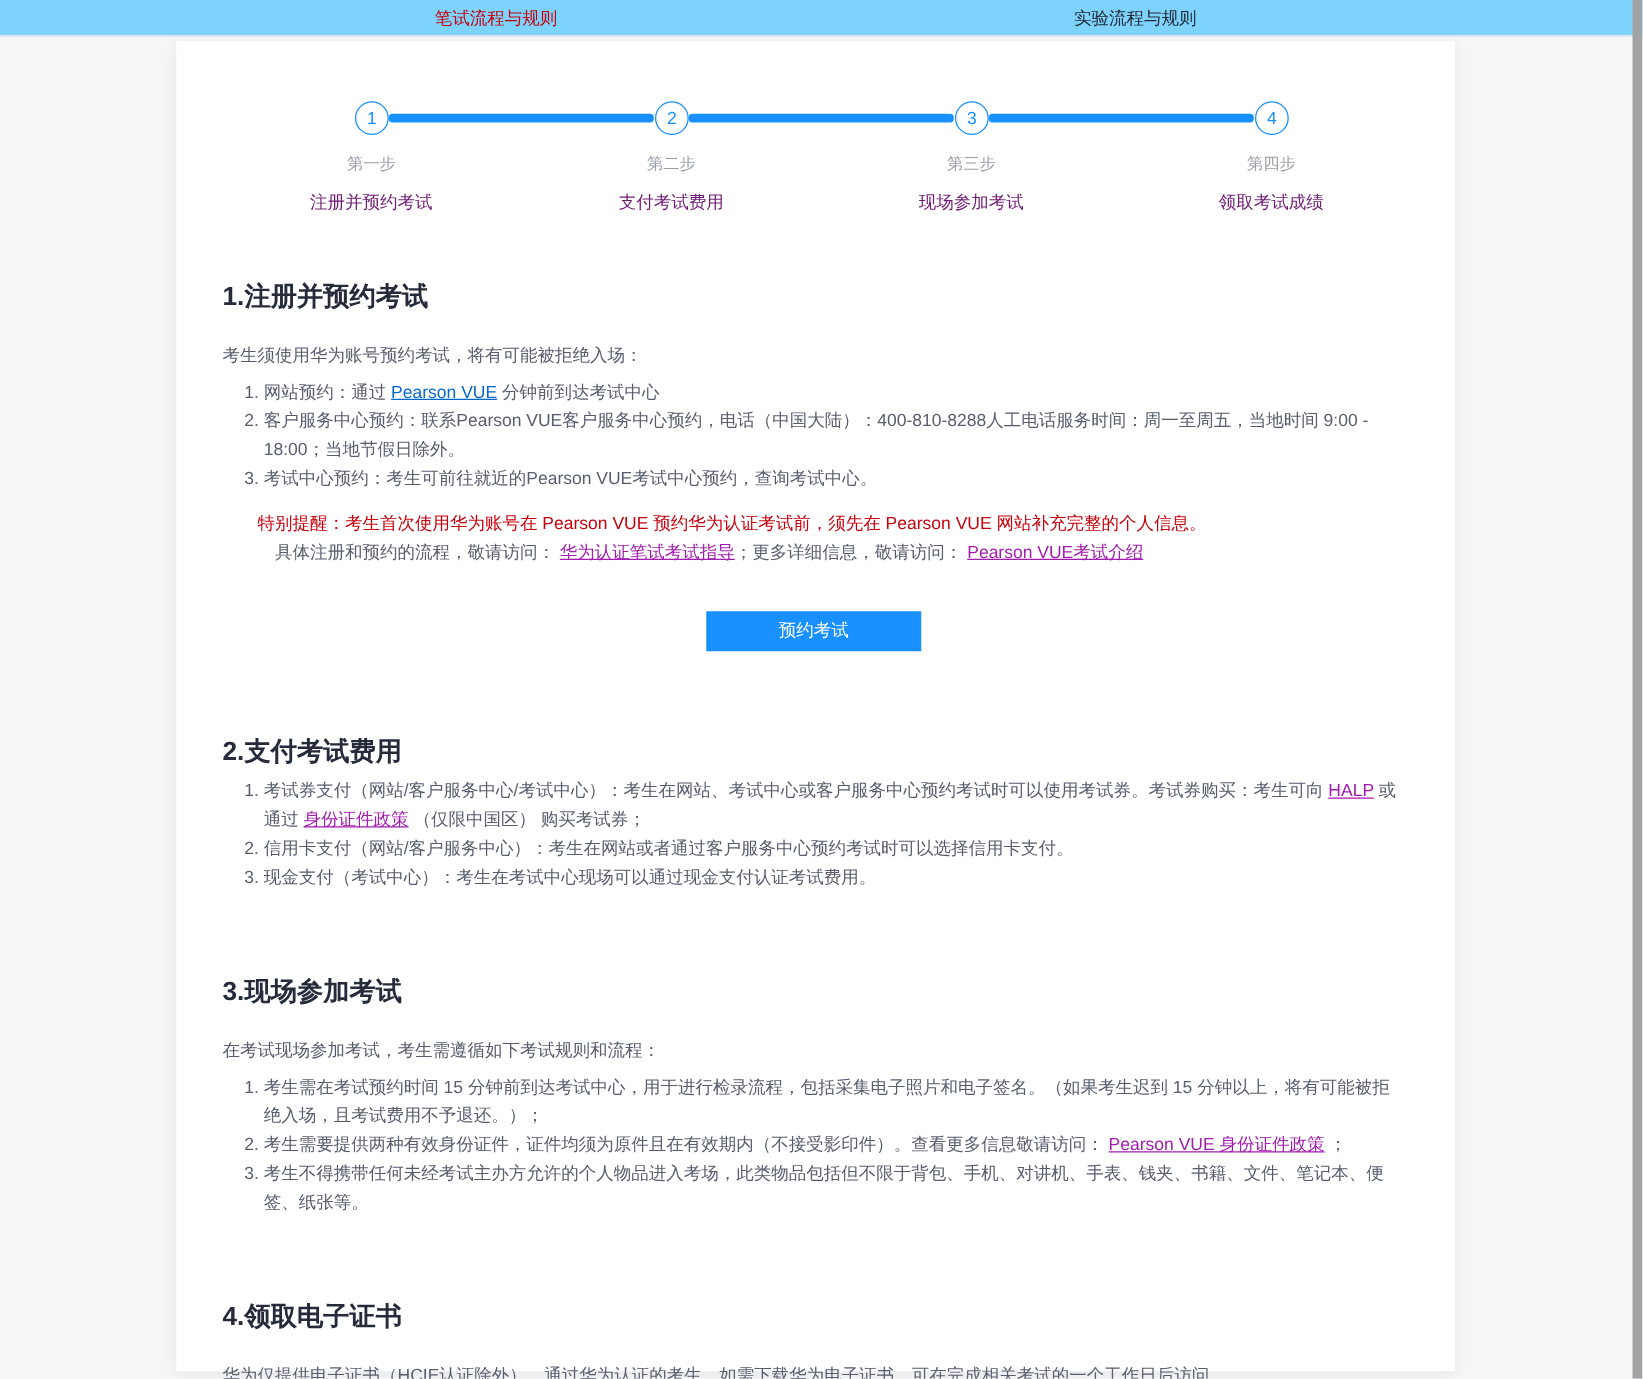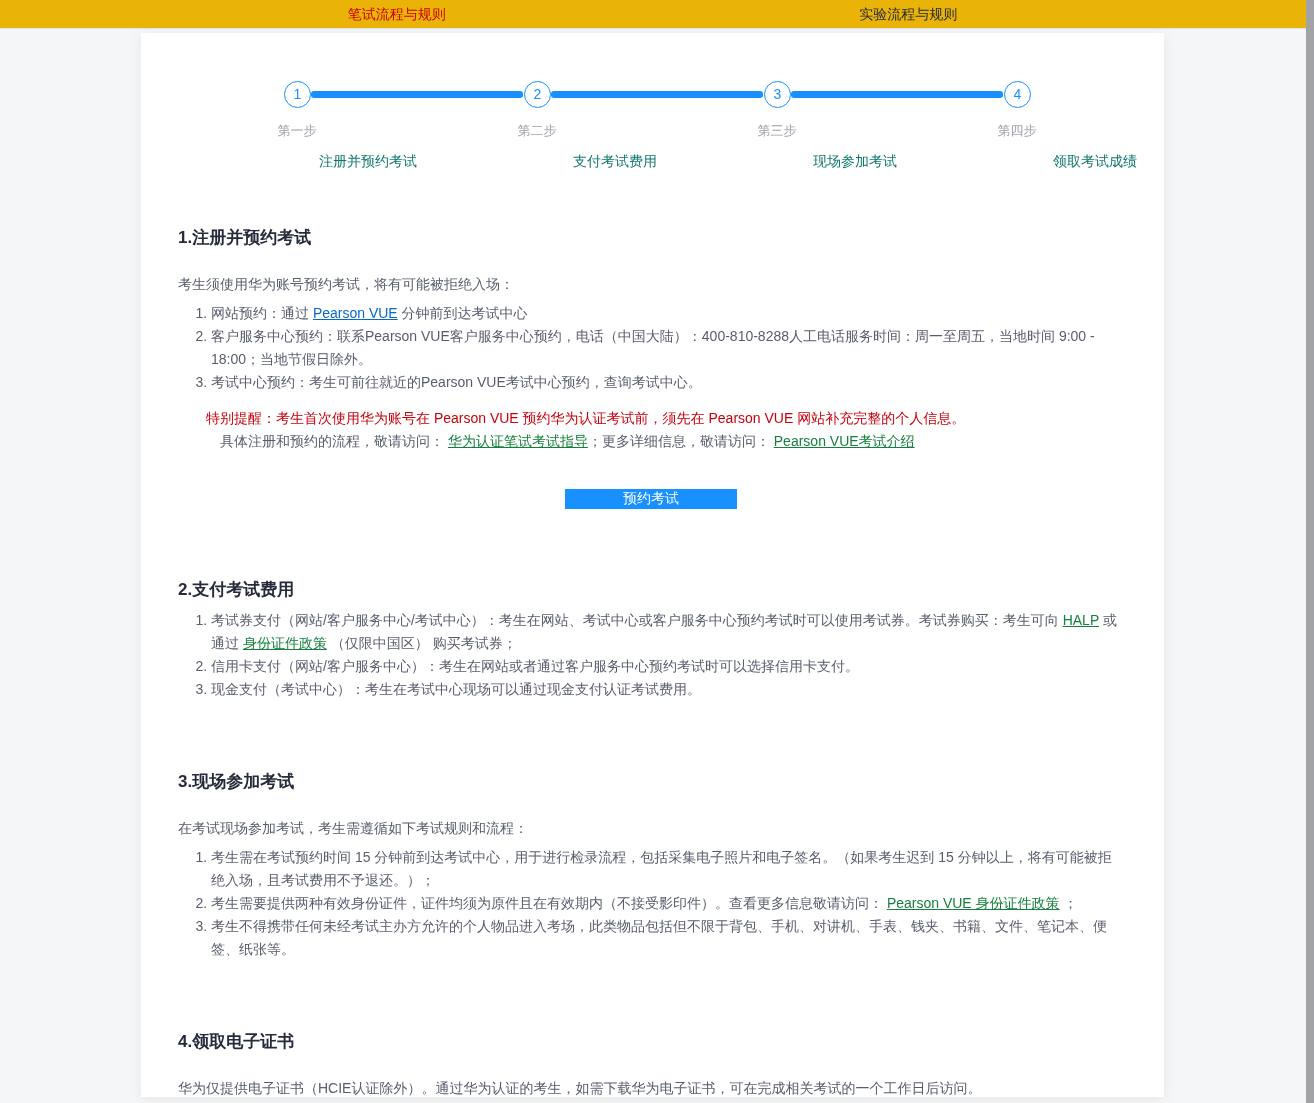--- a/index.html
+++ b/index.html
@@ -8,21 +8,21 @@
     font-family: "Liberation Sans", "DejaVu Sans", sans-serif;
     background: #f5f6f8;
     position: relative;
     overflow: hidden;
     color: #575d6c;
     font-size: 14px;
   }
   
   .topbar {
     height: 29px;
-    background: #eab308;
+    background: #7dd3fc;
     border-bottom: 1px solid #e1e3e8;
     display: flex;
     padding: 0 150px 0 141px;
   }
   .topbar .tab-cell { flex: 1; display: flex; align-items: center; justify-content: center; }
   .tab { font-size: 14px; color: #252b3a; cursor: pointer; line-height: 28px; }
   .tab.active { color: #c7000b; }
   
   .scrollbar-track {
     position: absolute; top: 0; right: 0; width: 8px; height: 1103px;
@@ -48,41 +48,41 @@
   }
   .connector {
     position: absolute; top: 58px; height: 7px;
     background: #1890ff; border-radius: 3px;
   }
   .step-label {
     position: absolute; top: 89px; width: 200px; text-align: center;
     color: #9b9ea8; font-size: 13px;
   }
   .step-title {
-    position: absolute; top: 120px; width: 240px; text-align: right;
-    color: #0f766e; font-size: 14px;
+    position: absolute; top: 120px; width: 240px; text-align: center;
+    color: #701a75; font-size: 14px;
   }
   
   .section { padding: 0 40px 0 37px; }
   .section-heading {
-    font-size: 17px; font-weight: bold; color: #252b3a;
+    font-size: 21px; font-weight: bold; color: #252b3a;
     line-height: 26px; margin-top: 32px;
   }
   .section-heading.gap { margin-top: 68px; }
   .intro { margin-top: 22px; line-height: 23px; }
   ol { margin-top: 6px; padding-left: 33px; }
   ol li { line-height: 23px; }
   .notice { color: #c7000b; line-height: 23px; padding-left: 28px; margin-top: 13px; }
   .guide { line-height: 23px; padding-left: 42px; }
   a.blue-link { color: #0667cc; text-decoration: underline; cursor: pointer; }
-  a.red-link  { color: #15803d; text-decoration: underline; cursor: pointer; }
+  a.red-link  { color: #a21caf; text-decoration: underline; cursor: pointer; }
   .btn {
     display: block; margin: 36px auto 0; border: none; cursor: pointer;
     background: #1890ff; color: #ffffff; font-size: 14px;
-    height: 20px; min-width: 172px; padding: 0 28px;
+    height: 32px; min-width: 172px; padding: 0 28px;
     font-family: inherit;
   }
 </style>
 </head>
 <body>
 
 <div class="topbar">
   <div class="tab-cell">
     <span class="tab active">笔试流程与规则</span>
   </div>

